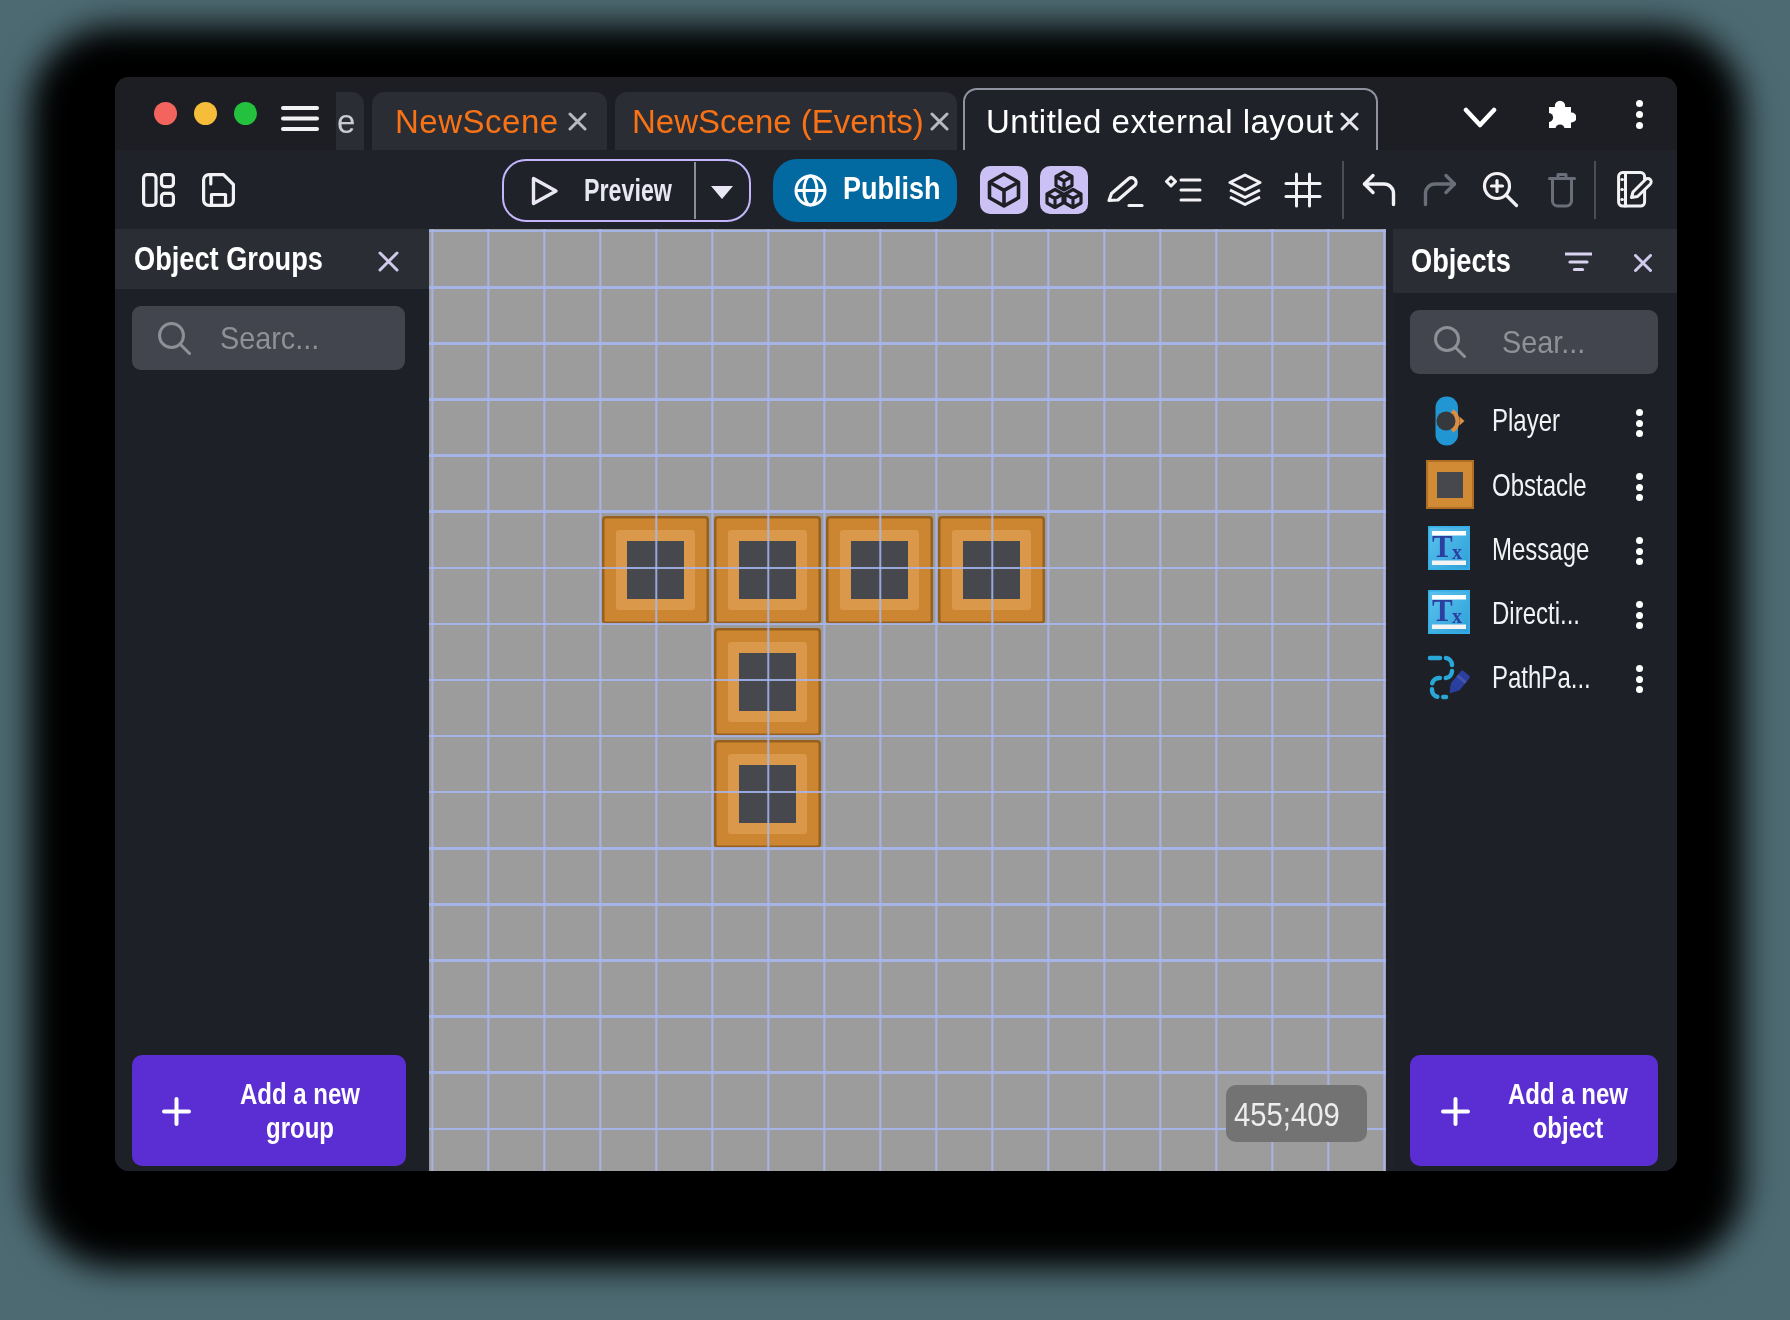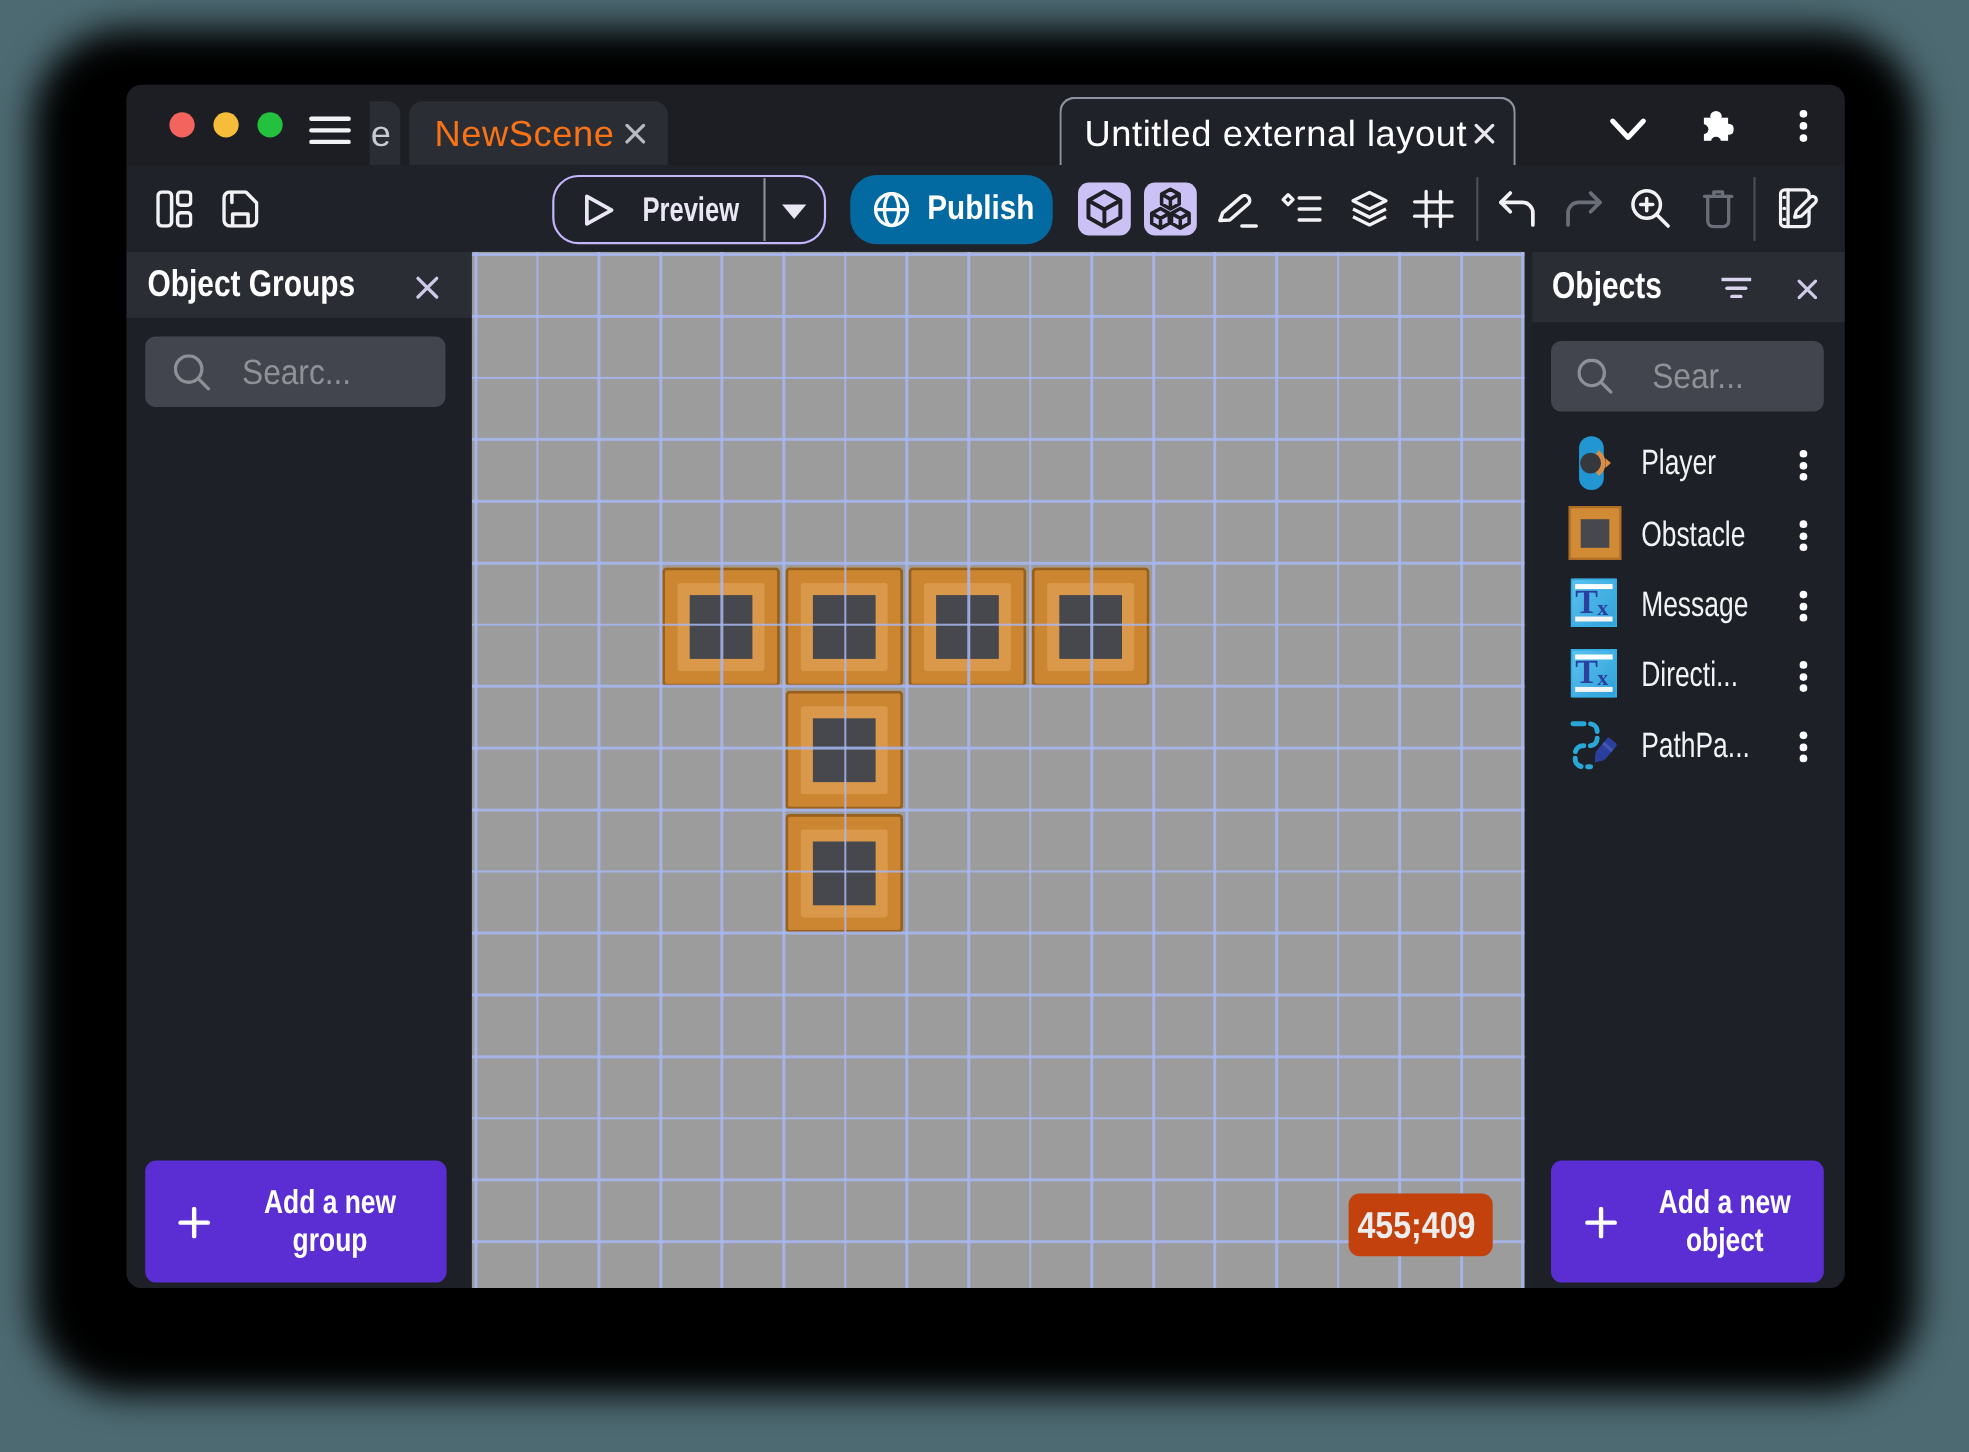--- a/index.html
+++ b/index.html
@@ -57,20 +57,26 @@
           <span style="position:absolute;left:1px;top:11px;">e</span>
         </div>
 
       <div class="abs tab" style="left:257px;width:235px;">
         <span class="abs tabtext" style="left:23px;top:11px;">NewScene</span>
         <svg class="abs tabx" style="left:196px;top:20px;" viewBox="0 0 19 19">
             <path d="M2 2 L17 17 M17 2 L2 17" stroke="#b9bac0" stroke-width="3" stroke-linecap="round"></path>
           </svg>
       </div>
 
+      <div class="abs tab" style="left:500px;width:342px;">
+        <span class="abs tabtext" style="left:17px;top:11px;letter-spacing:0;">NewScene (Events)</span>
+        <svg class="abs tabx" style="left:315px;top:20px;" viewBox="0 0 19 19">
+            <path d="M2 2 L17 17 M17 2 L2 17" stroke="#b9bac0" stroke-width="3" stroke-linecap="round"></path>
+          </svg>
+      </div>
 
       <div class="abs" style="left:848px;top:11px;width:415px;height:62px;background:#20222a;border:2px solid #8f93a0;border-bottom:none;border-radius:14px 14px 0 0;box-sizing:border-box;">
         <span class="abs tabtext" style="left:21px;top:13px;color:#ffffff;">Untitled external layout</span>
         <svg class="abs tabx" style="left:375px;top:22px;" viewBox="0 0 19 19">
             <path d="M2 2 L17 17 M17 2 L2 17" stroke="#e8e8ec" stroke-width="3" stroke-linecap="round"></path>
           </svg>
       </div>
 
       <svg class="abs" style="left:1348px;top:29px;" width="34" height="24" viewBox="0 0 34 24">
           <path d="M3 4 L17 19 L31 4" fill="none" stroke="#fff" stroke-width="4.5" stroke-linecap="round" stroke-linejoin="round"></path>
@@ -270,21 +276,21 @@
         </div>
       <div class="abs tile" style="left:285px;top:399px;">
           <div class="band"></div>
           <div class="core"></div>
         </div>
       <div class="abs tile" style="left:285px;top:511px;">
           <div class="band"></div>
           <div class="core"></div>
         </div>
       <div id="grid" class="abs"></div>
-      <div class="abs" style="left:796.5px;top:856.2px;width:131px;height:56.5px;background:#c2410c;border-radius:10px;font-weight:bold;">
+      <div class="abs" style="left:796.5px;top:856.2px;width:141px;height:56.5px;background:#737373;border-radius:10px;">
         <span class="abs" style="left:8px;top:10px;font-size:34px;color:#ededed;transform:scaleX(0.86);transform-origin:left center;">455;409</span>
       </div>
     </div>
     <div id="rightpanel" class="abs" style="left:1278px;top:152px;width:284px;height:942px;background:#1d2027;">
       <div class="abs panelhead" style="left:0;top:0;width:284px;height:64px;">
         <span class="abs ptitle" style="left:18px;top:12px;">Objects</span>
         <svg class="abs" style="left:172px;top:22px;" width="27" height="20" viewBox="0 0 27 20">
           <g stroke="#d9d3f0" stroke-width="3.2" stroke-linecap="round">
             <line x1="0.5" y1="3" x2="26.5" y2="3"></line>
               <line x1="5" y1="11" x2="22" y2="11"></line>

